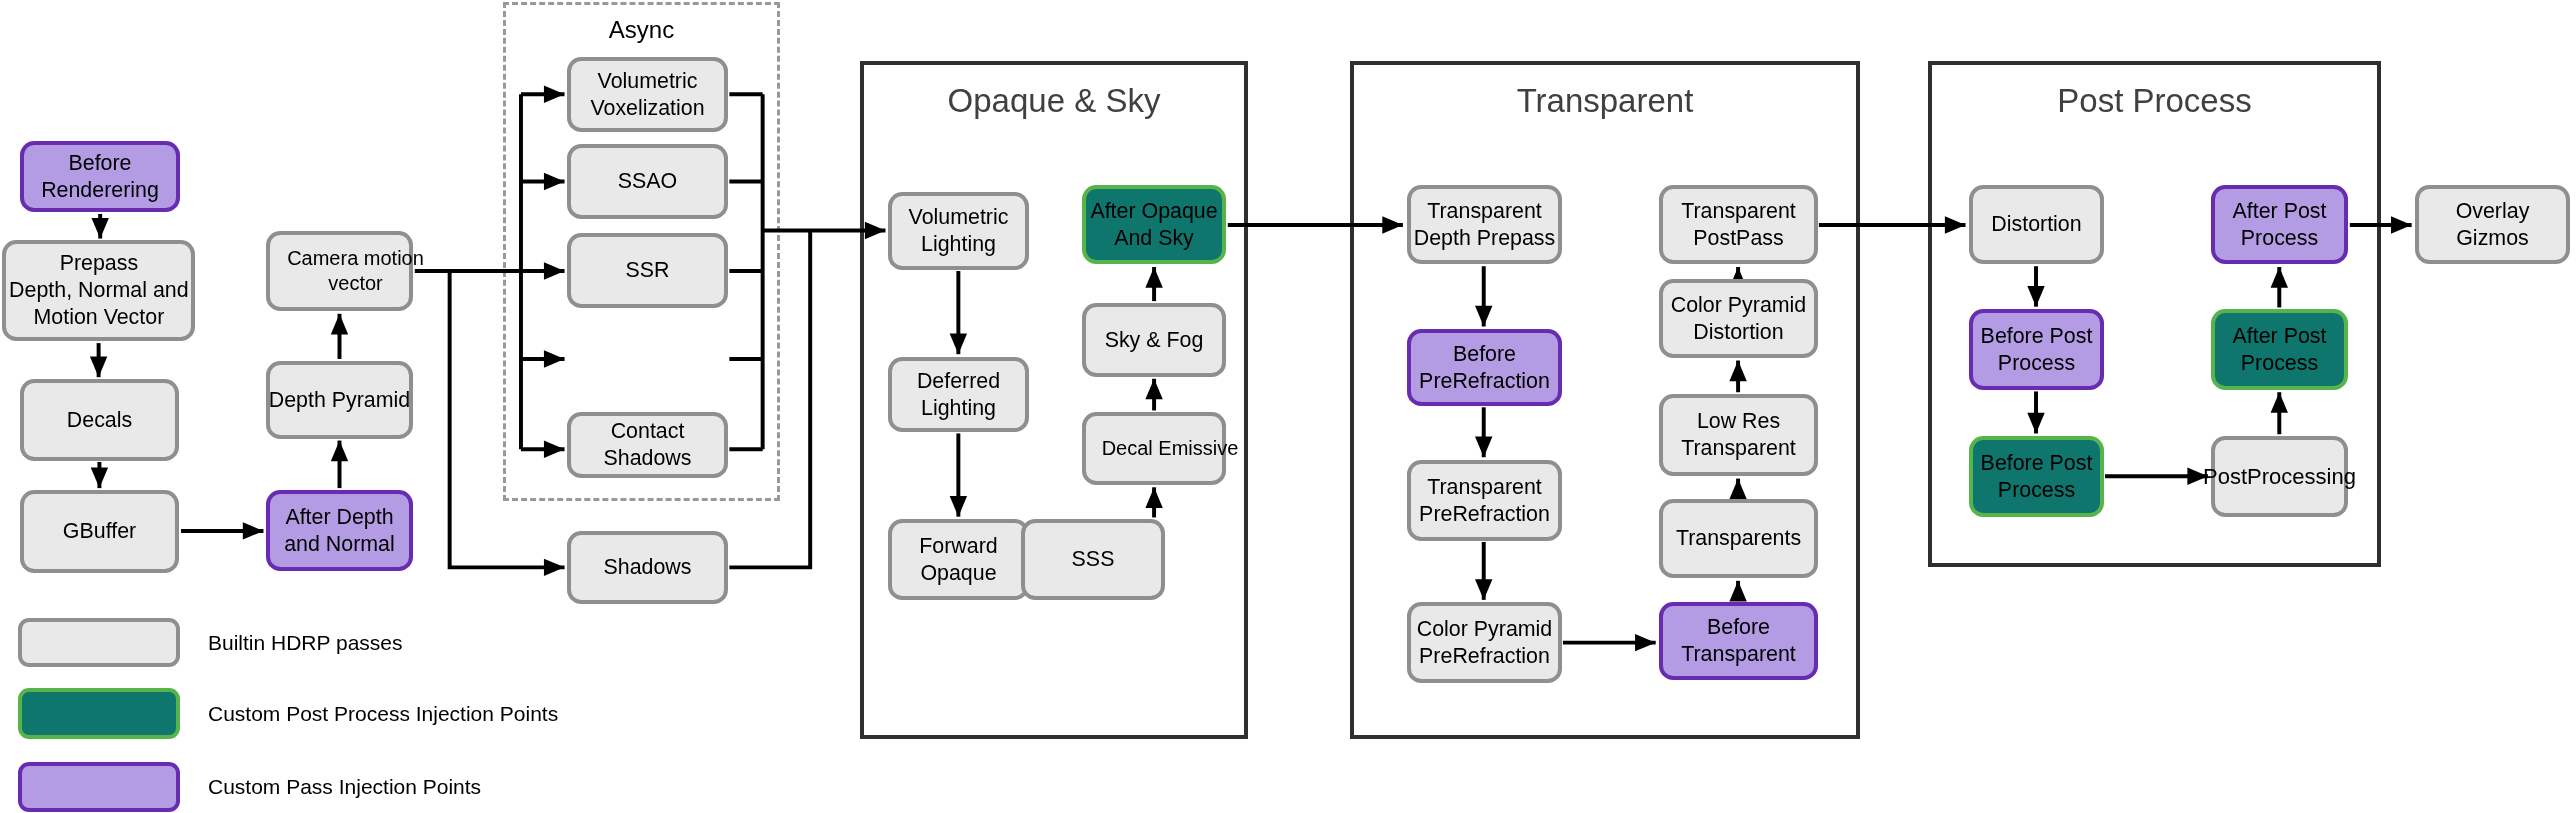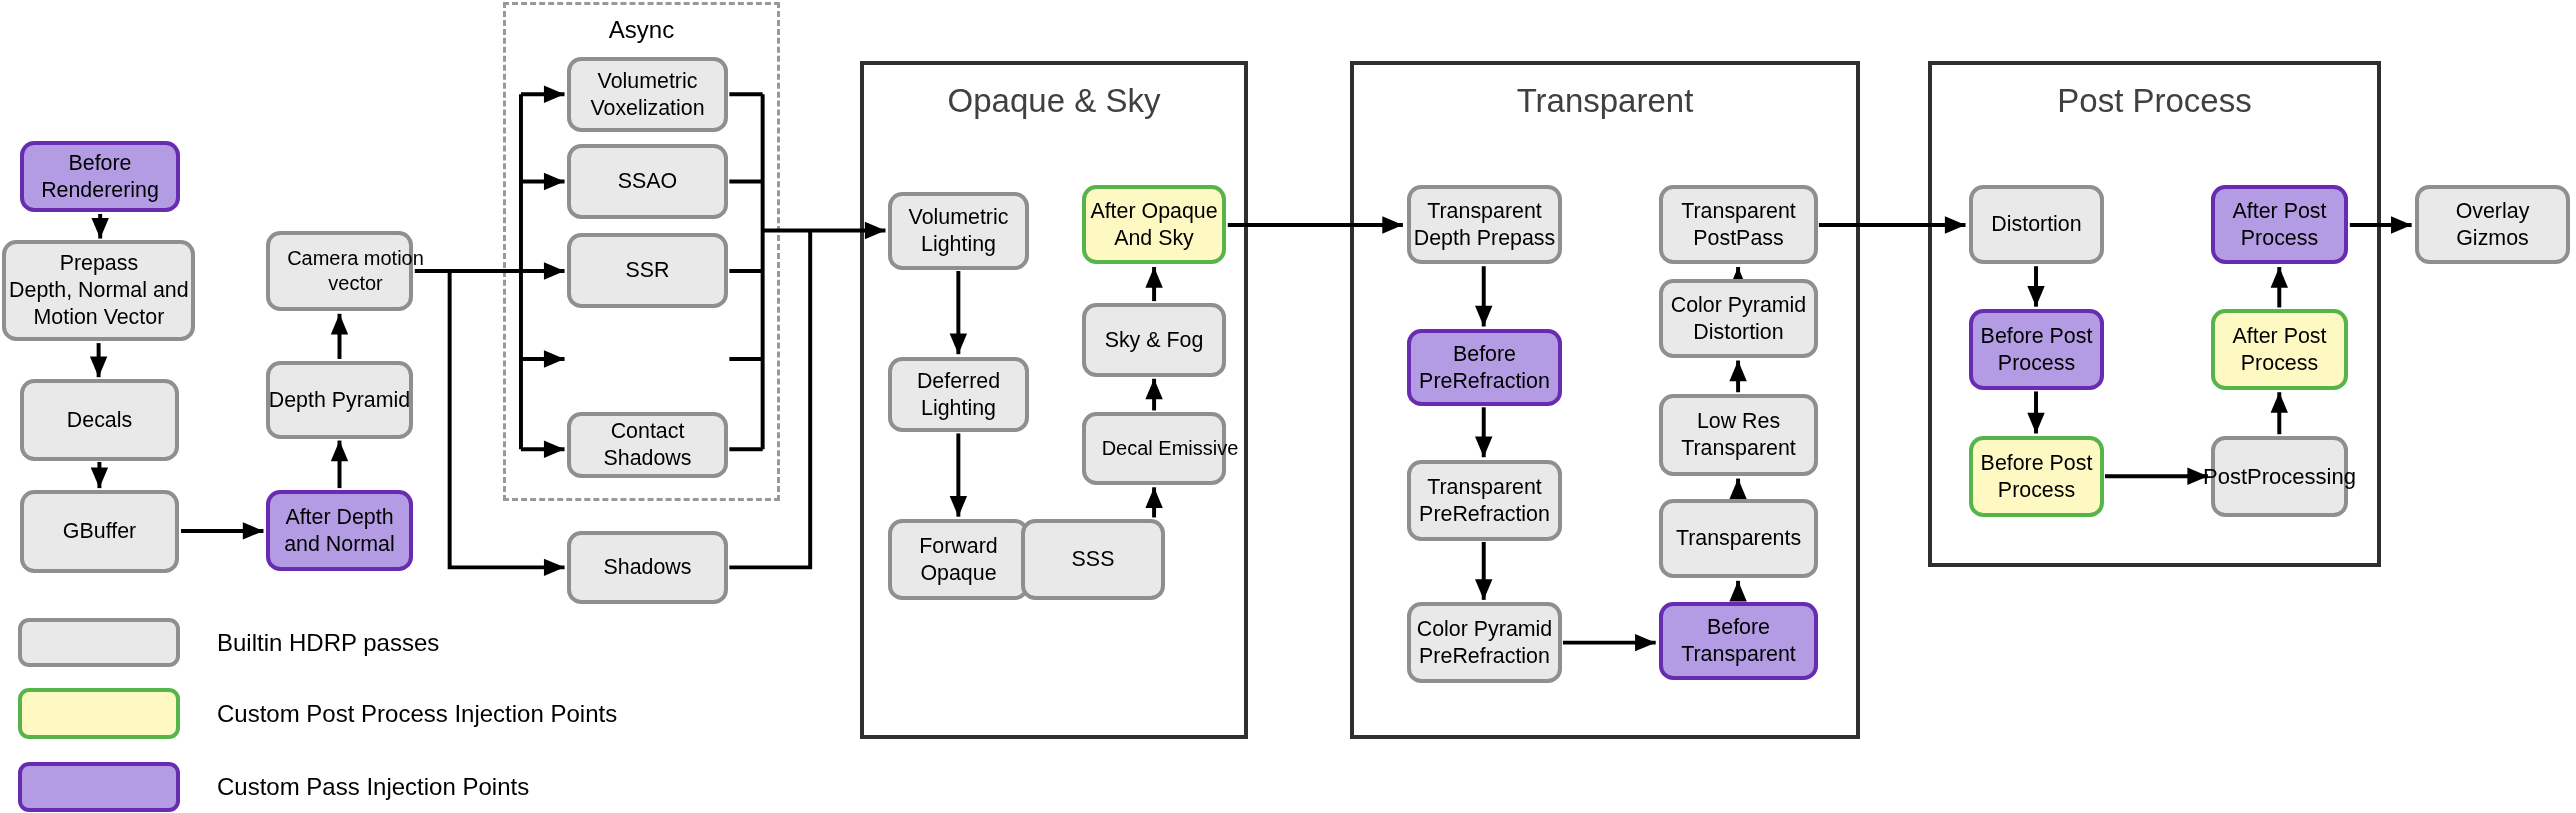--- a/index.html
+++ b/index.html
@@ -9,37 +9,37 @@
   }
   
   .node{
     position:absolute;box-sizing:border-box;border-radius:14.3px;
     display:flex;align-items:center;justify-content:center;text-align:center;
     font-size:21.4px;line-height:1.26;z-index:3;
   }
   .node span{white-space:pre;display:block;}
   .builtin{background:#e9e9e9;border:4px solid #8f8f8f;}
   .custom-pass{background:#b49ce4;border:4px solid #682cb0;}
-  .custom-pp{background:#fef9c3;border:4px solid #57b44b;}
+  .custom-pp{background:#0f766e;border:4px solid #57b44b;}
   .fs25 span{font-size:20px;margin-left:32px;}
   .fs23 span{font-size:22px;}
   
   .section{position:absolute;box-sizing:border-box;border:4px solid #2f2f2f;background:transparent;z-index:1;}
   .section-title{
     position:absolute;top:17.4px;left:0;width:100%;text-align:center;
     font-size:33px;color:#404040;
   }
   .async-box{position:absolute;box-sizing:border-box;border:3.2px dashed #999999;z-index:1;}
   .async-title{position:absolute;top:11px;left:0;width:100%;text-align:center;font-size:24px;}
   
   #edges{position:absolute;left:0;top:0;z-index:2;}
   
   .legend-row{position:absolute;display:flex;align-items:center;z-index:3;}
   .legend-swatch{box-sizing:border-box;width:162px;border-radius:11px;flex:0 0 auto;}
-  .legend-label{margin-left:37px;font-size:24px;white-space:pre;}
+  .legend-label{margin-left:28px;font-size:21px;white-space:pre;}
 </style>
 </head>
 <body>
 
 <div id="canvas">
 
   <div class="async-box" style="left:503px;top:2.4px;width:277px;height:499px">
     <div class="async-title">Async</div>
   </div>
   <div class="section" style="left:860px;top:61px;width:388px;height:678px">

